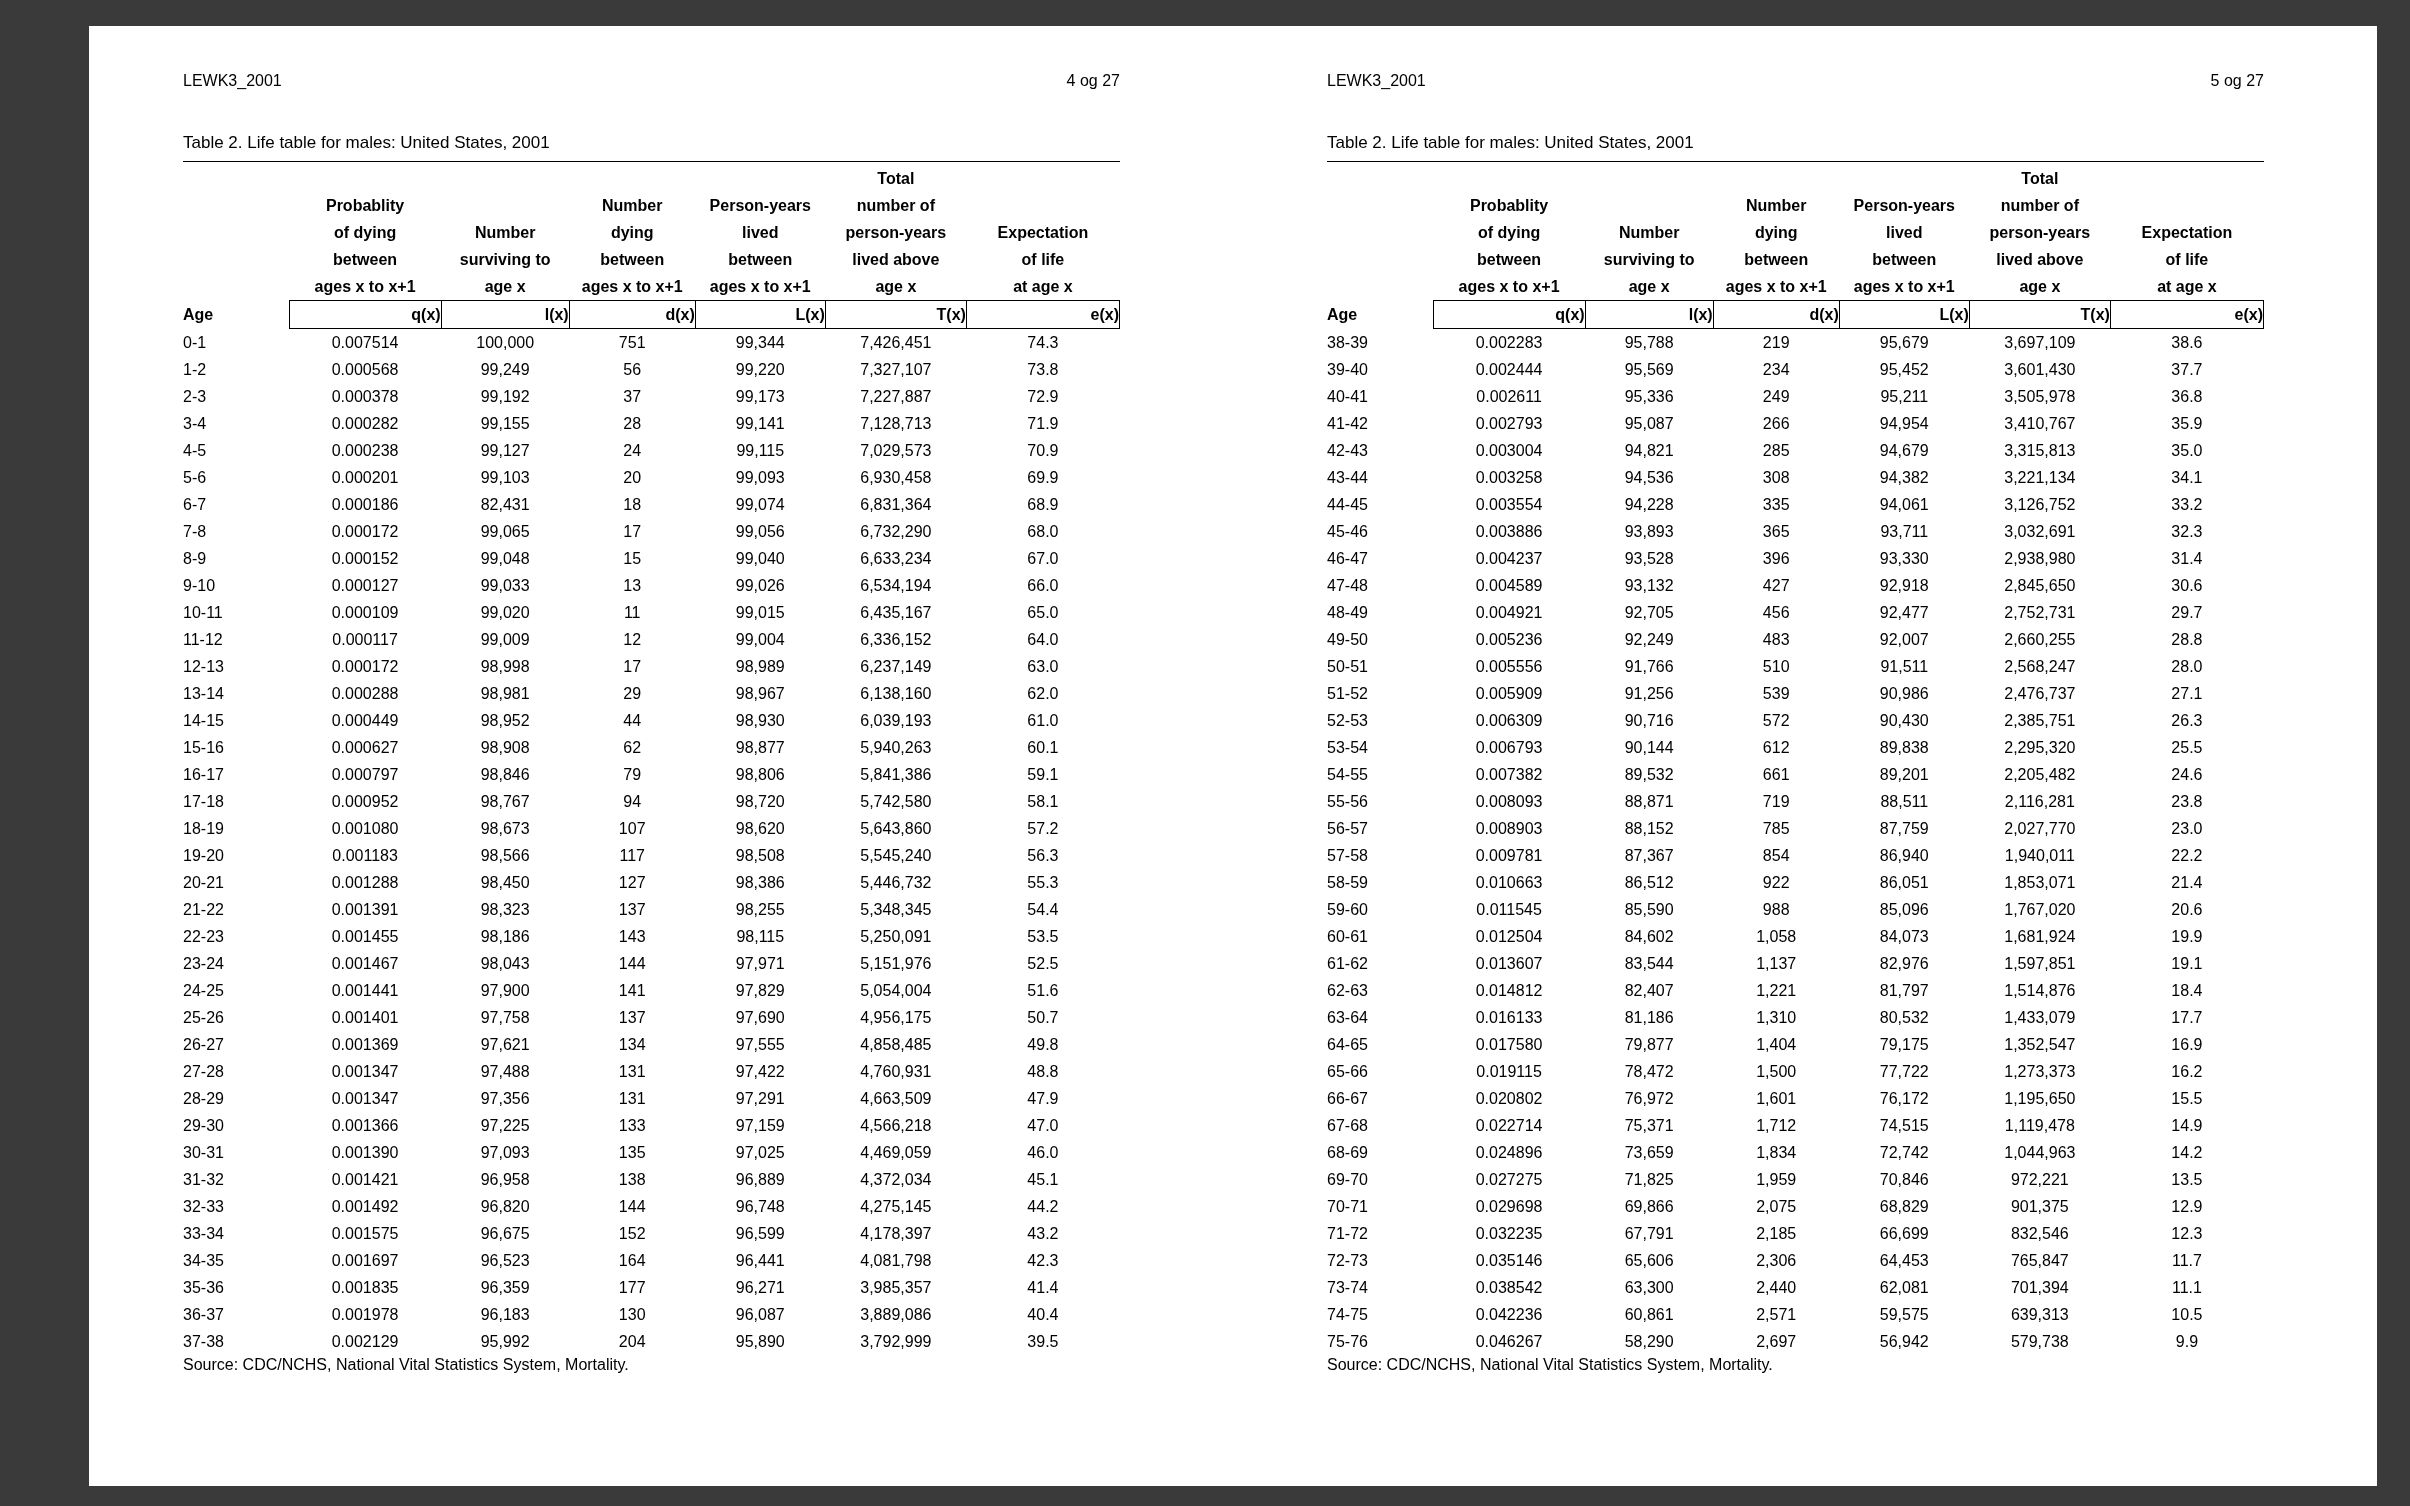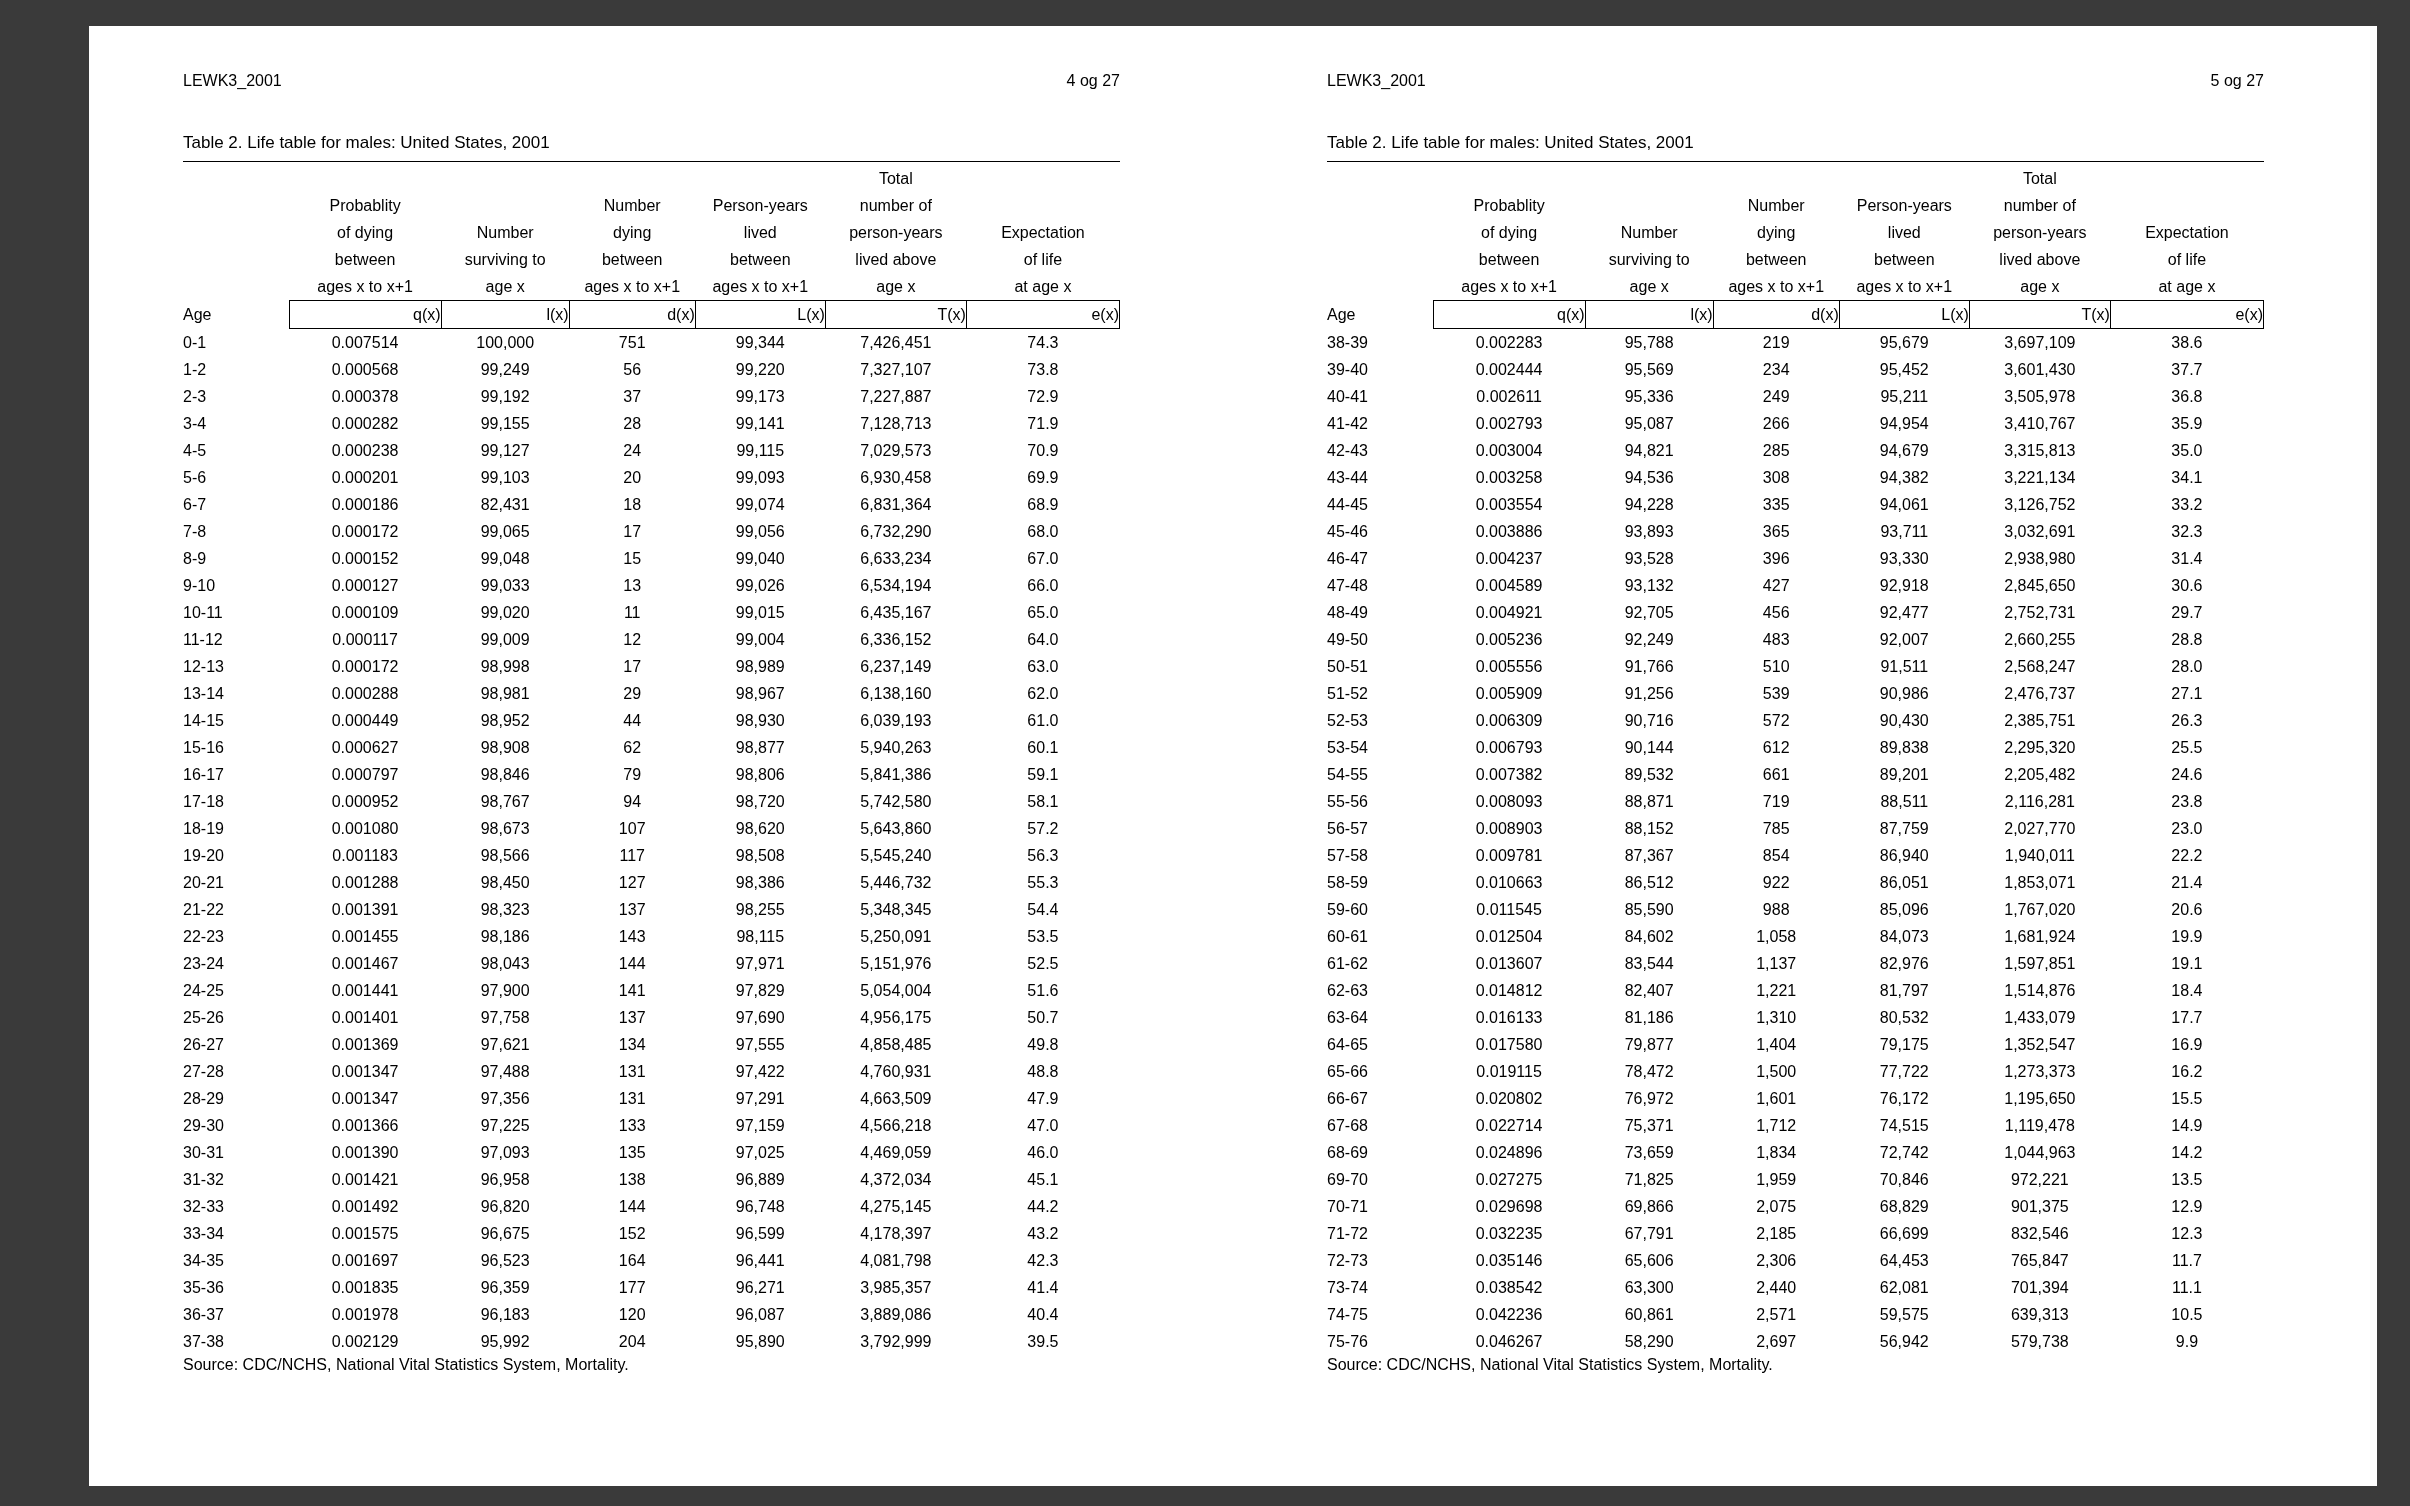--- a/index.html
+++ b/index.html
@@ -39,21 +39,21 @@
     font-size: 16px;
   }
   col.c-age { width: 106px; }
   col.c-q   { width: 152px; }
   col.c-l   { width: 128px; }
   col.c-d   { width: 126px; }
   col.c-L   { width: 130px; }
   col.c-T   { width: 141px; }
   col.c-e   { width: 153px; }
   th {
-    font-weight: normal;
+    font-weight: bold;
     vertical-align: bottom;
     text-align: center;
     padding: 0;
   }
   th .hline { line-height: 27px; white-space: nowrap; }
   .symbol-row th { line-height: 24.5px; height: 28px; vertical-align: middle; }
   .symbol-row th.boxed { border: 1.9px solid var(--ink, #000); text-align: right; }
   .symbol-row th.age-cell { text-align: left; border: none; }
   td {
     text-align: center;
@@ -460,21 +460,21 @@
               <td>96,359</td>
               <td>177</td>
               <td>96,271</td>
               <td>3,985,357</td>
               <td>41.4</td>
             </tr>
             <tr>
               <td class="age-cell">36-37</td>
               <td>0.001978</td>
               <td>96,183</td>
-              <td>120</td>
+              <td>130</td>
               <td>96,087</td>
               <td>3,889,086</td>
               <td>40.4</td>
             </tr>
             <tr>
               <td class="age-cell">37-38</td>
               <td>0.002129</td>
               <td>95,992</td>
               <td>204</td>
               <td>95,890</td>

